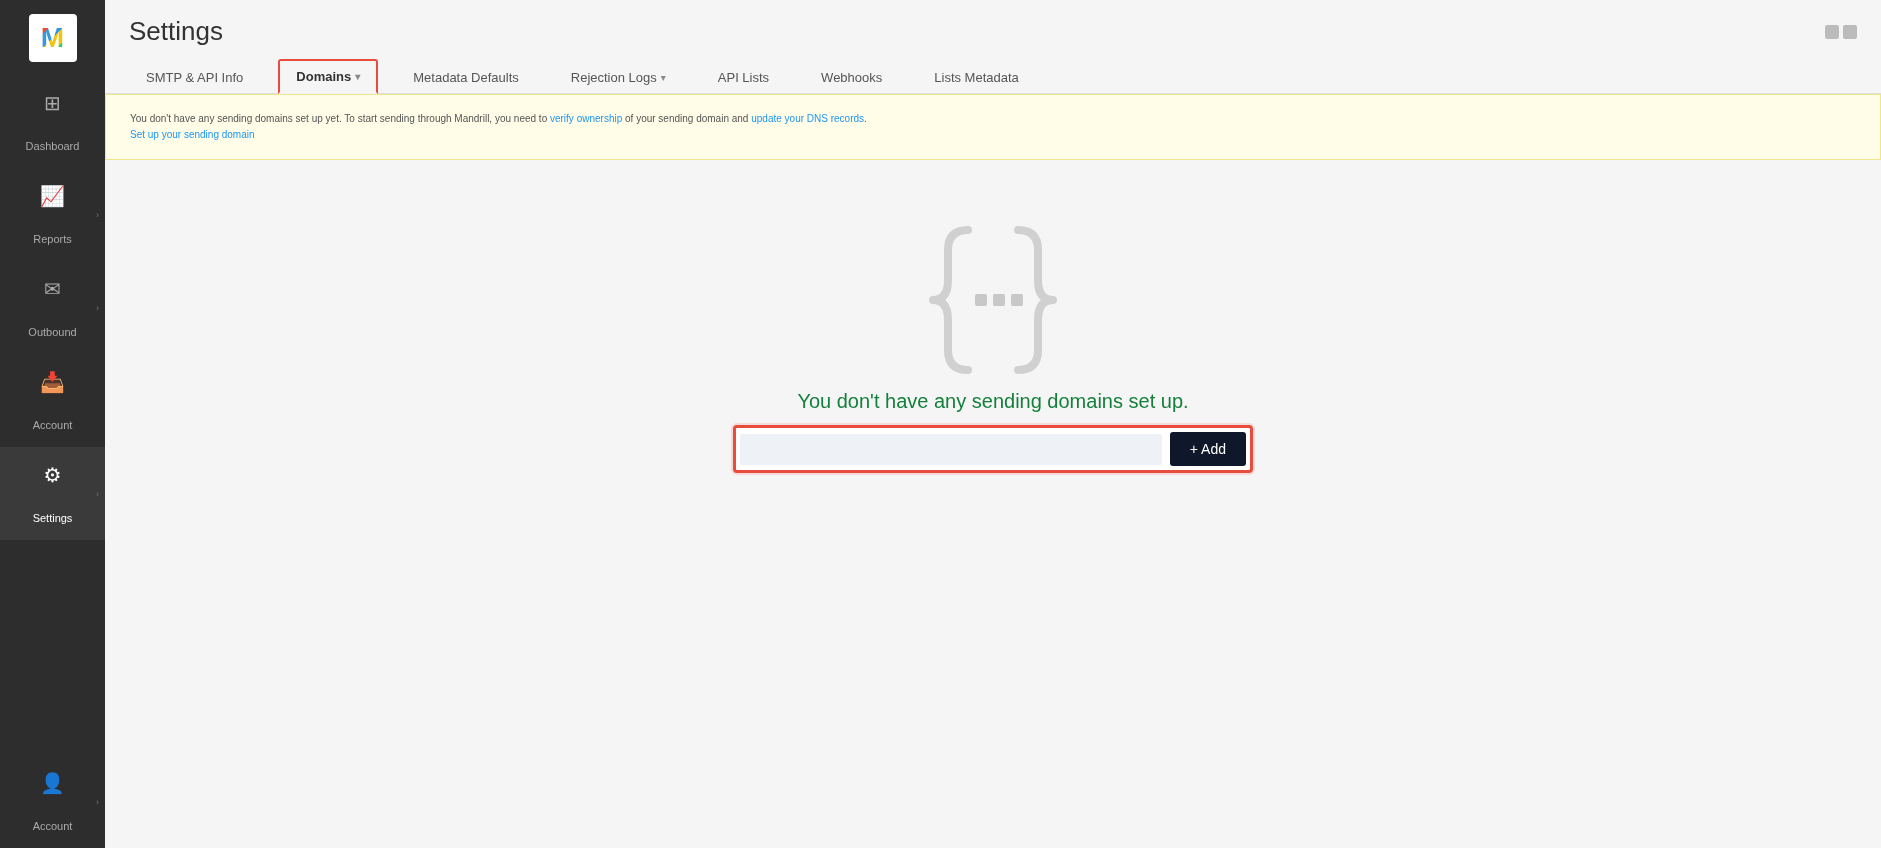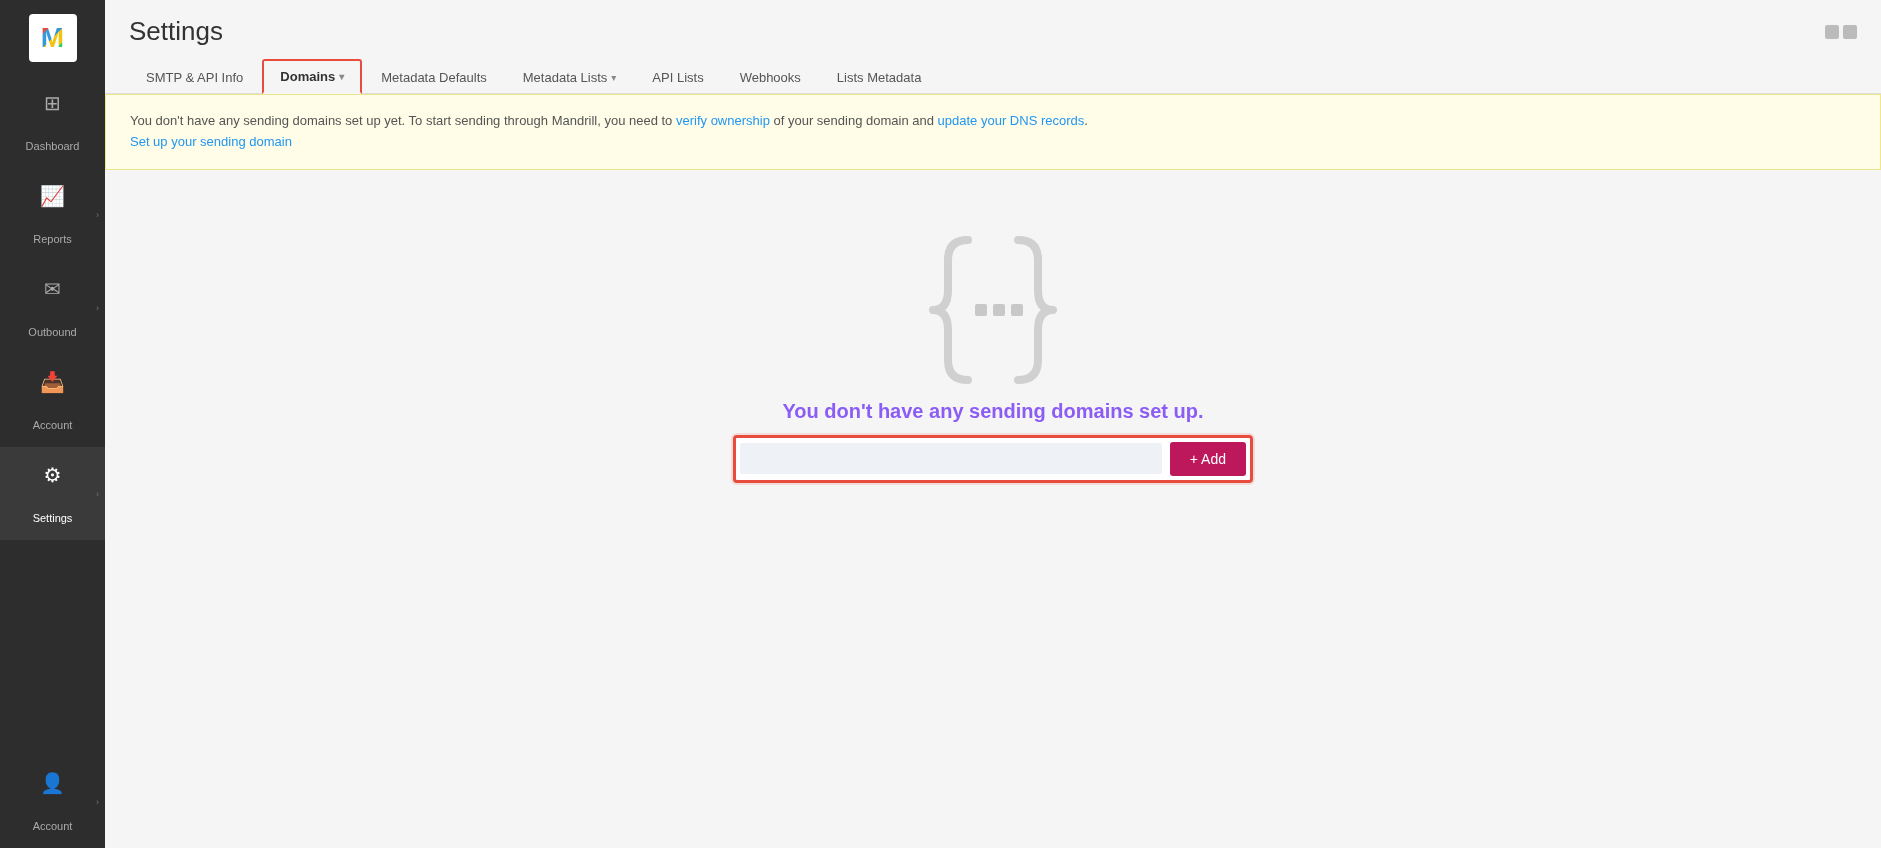--- a/index.html
+++ b/index.html
@@ -109,21 +109,21 @@
       width: 14px;
       height: 14px;
       background: #bbb;
       border-radius: 2px;
     }
 
     
     .tabs {
       display: flex;
       align-items: flex-end;
-      gap: 0;
+      gap: 16px;
     }
     .tab {
       padding: 8px 16px;
       font-size: 13px;
       color: #555;
       cursor: pointer;
       border: 1px solid transparent;
       border-bottom: none;
       margin-right: 2px;
       background: transparent;
@@ -149,43 +149,43 @@
       padding: 0;
       overflow-y: auto;
       background: #f5f5f5;
     }
 
     
     .notice-banner {
       background: #fffde7;
       border: 1px solid #f0e68c;
       padding: 16px 24px;
-      font-size: 13px;
+      font-size: 10px;
       color: #555;
       line-height: 1.6;
       margin: 0;
     }
     .notice-banner a {
       color: #2196F3;
       text-decoration: none;
     }
 
     
     .empty-state {
       display: flex;
       flex-direction: column;
       align-items: center;
       justify-content: center;
       padding: 60px 20px 40px;
       background: #f5f5f5;
     }
     .empty-title {
       font-size: 20px;
-      font-weight: bold;
-      color: #8b5cf6;
+      font-weight: normal;
+      color: #15803d;
       margin-bottom: 12px;
     }
     .empty-desc {
       font-size: 13px;
       color: #777;
       text-align: center;
       line-height: 1.7;
       margin-bottom: 30px;
     }
     .empty-desc a {
@@ -209,21 +209,21 @@
       border: none;
       outline: none;
       background: #f0f4f8;
       padding: 8px 12px;
       font-size: 13px;
       color: #333;
       border-radius: 2px;
       margin-right: 8px;
     }
     .add-btn {
-      background: #be185d;
+      background: #0f172a;
       color: white;
       border: none;
       padding: 9px 20px;
       font-size: 14px;
       cursor: pointer;
       border-radius: 3px;
       font-weight: 500;
       flex-shrink: 0;
     }
 
@@ -298,21 +298,21 @@
         <span>SMTP &amp; API Info</span>
       </a>
       <a class="tab active">
         <span>Domains</span>
         <span class="tab-chevron">▾</span>
       </a>
       <a class="tab">
         <span>Metadata Defaults</span>
       </a>
       <a class="tab">
-        <span>Metadata Lists</span>
+        <span>Rejection Logs</span>
         <span class="tab-chevron">▾</span>
       </a>
       <a class="tab">
         <span>API Lists</span>
       </a>
       <a class="tab">
         <span>Webhooks</span>
       </a>
       <a class="tab">
         <span>Lists Metadata</span>

